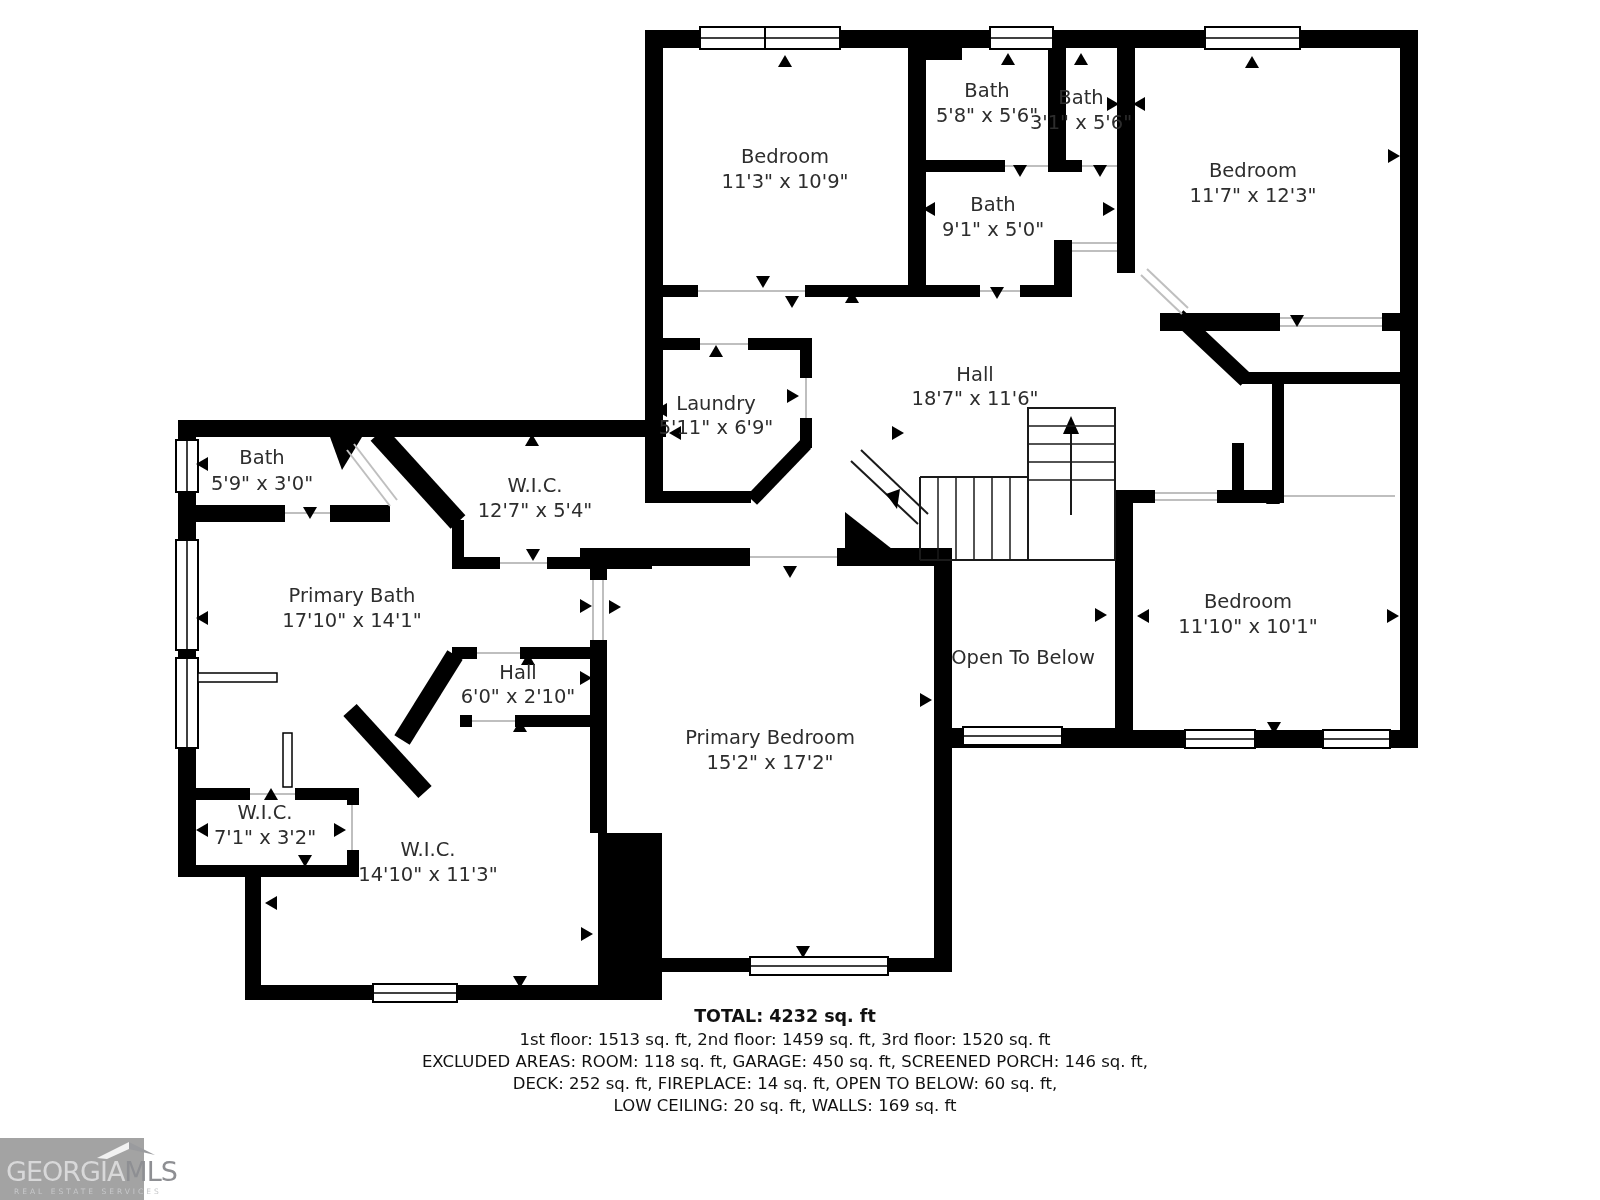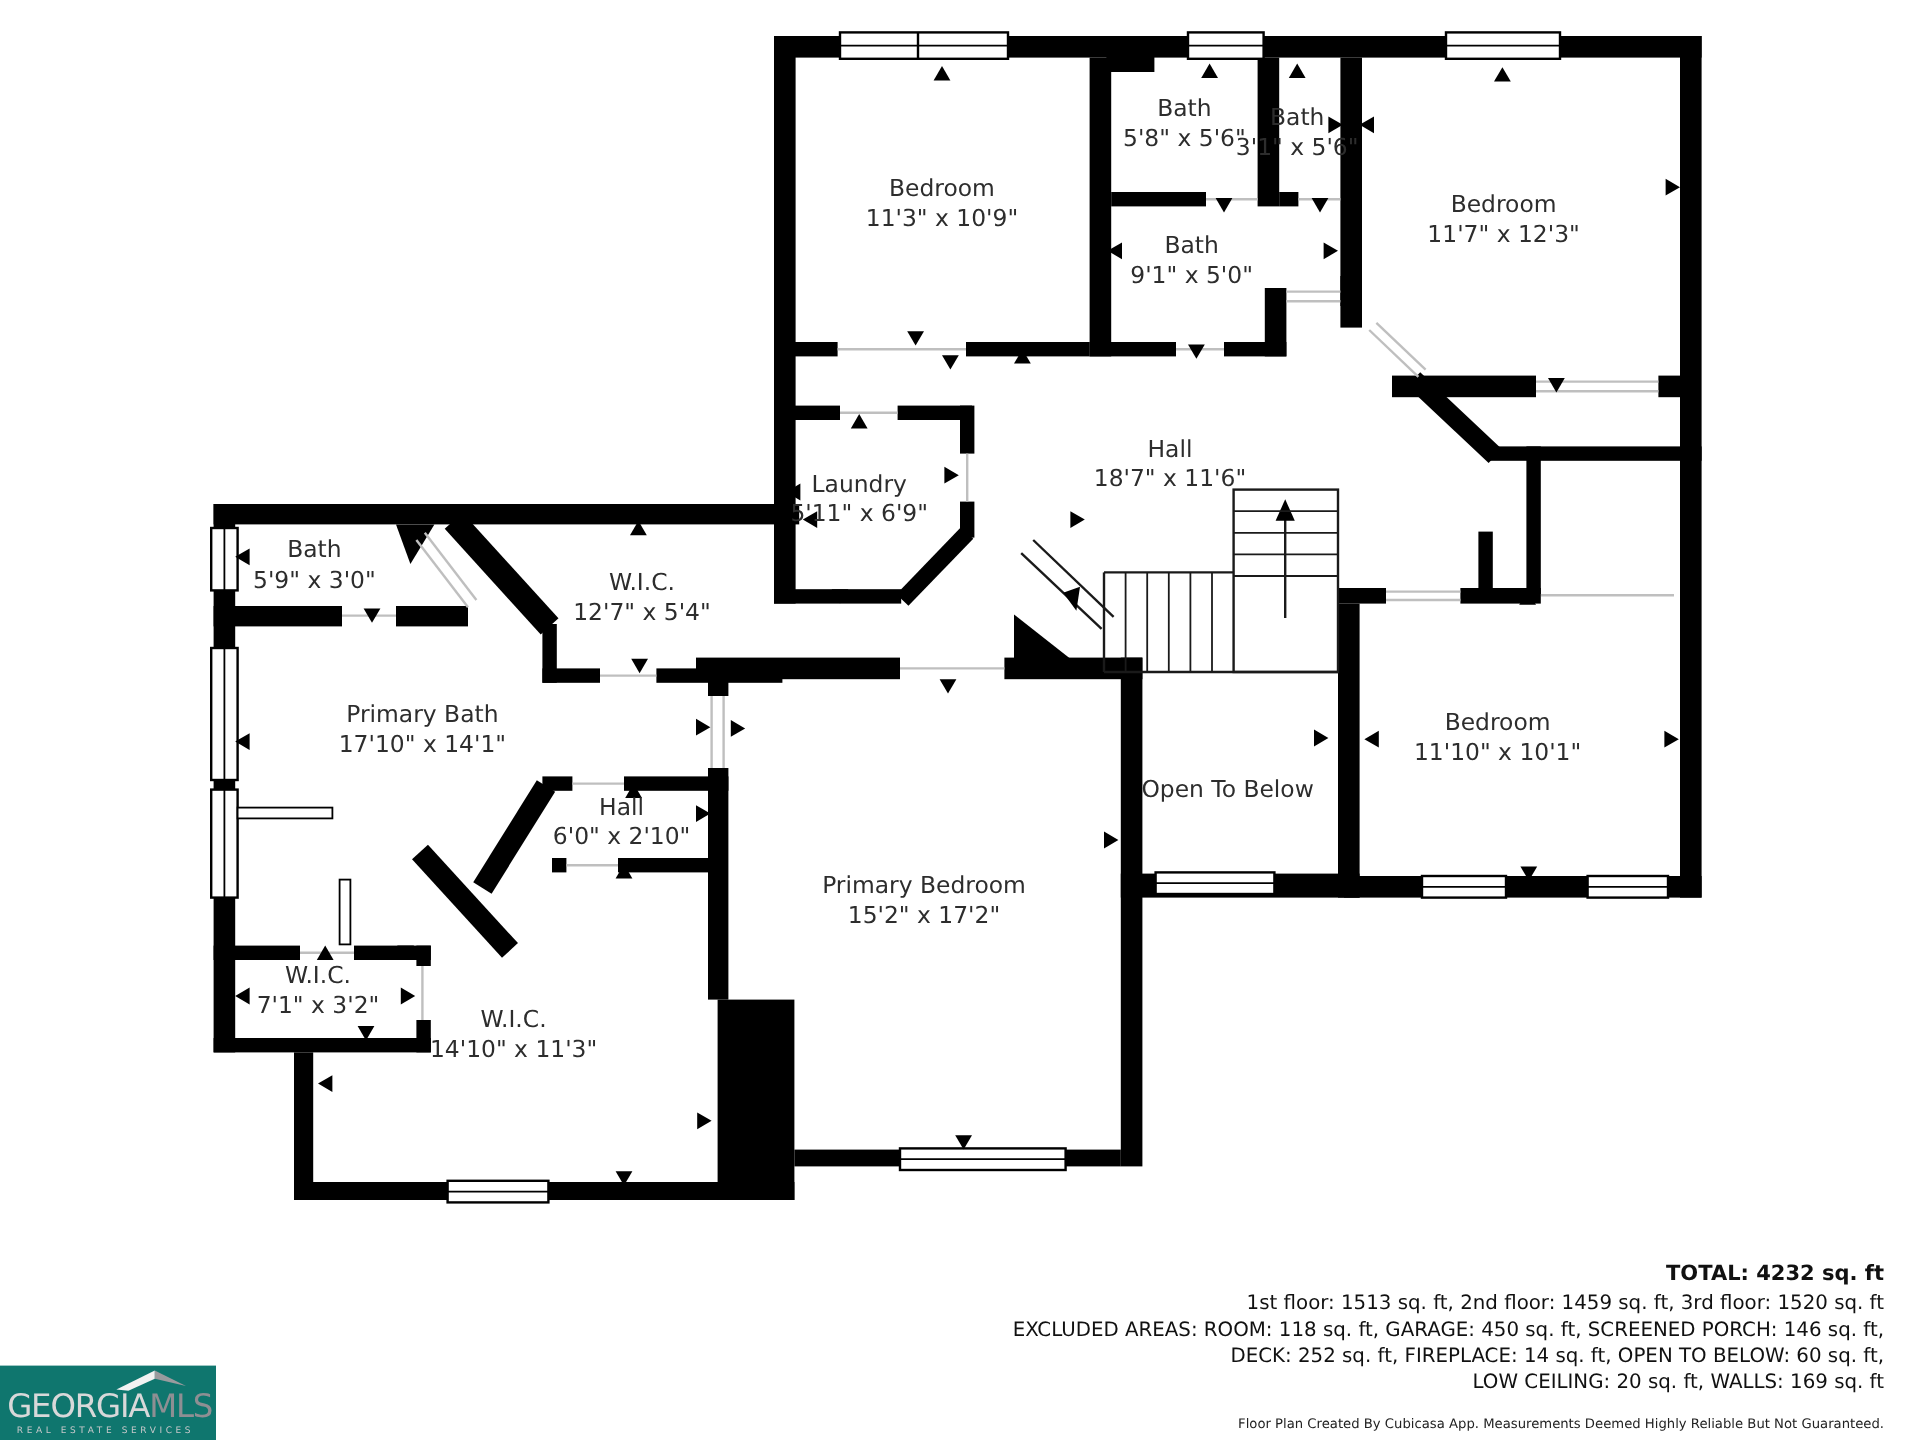--- a/index.html
+++ b/index.html
@@ -1,24 +1,24 @@
 <!DOCTYPE html>
 <html><head>
 <meta charset="utf-8">
 <style>
   html,body{margin:0;padding:0;background:#fff;}
   body{width:1600px;height:1200px;position:relative;overflow:hidden;
        font-family:"DejaVu Sans","Liberation Sans",sans-serif;}
   svg text{font-family:"DejaVu Sans","Liberation Sans",sans-serif;}
   .rl,.rd{text-anchor:middle;font-size:19.5px;fill:#2d2d2d;}
-  .footer{position:absolute;left:0;top:1052px;width:1570px;text-align:right;color:#111;}
+  .footer{position:absolute;left:0;top:1006px;width:1570px;text-align:center;color:#111;}
   .footer .total{font-size:17.5px;font-weight:bold;margin-bottom:3px;}
   .footer .line{font-size:16.5px;line-height:22px;}
   .footer .disclaimer{margin-top:17px;font-size:11px;color:#222;}
-  .logo{position:absolute;left:0;top:1138px;width:180px;height:62px;background:#0f766e;}
+  .logo{position:absolute;left:0;top:1138px;width:144px;height:62px;background:#a3a3a3;}
 </style>
 </head>
 <body>
 
 <svg id="plan" width="1600" height="1005" viewBox="0 0 1600 1005" style="position:absolute;left:0;top:0;">
 
   <g id="g-walls" fill="#000000">
 
     <rect x="645" y="30" width="773" height="18"></rect>
     <rect x="645" y="30" width="18" height="473"></rect>
@@ -268,21 +268,20 @@
     <text class="rd" x="1248" y="633">11'10" x 10'1"</text>
   </g>
 </svg>
 
 <div class="footer">
   <div class="total">TOTAL: 4232 sq. ft</div>
   <div class="line">1st floor: 1513 sq. ft, 2nd floor: 1459 sq. ft, 3rd floor: 1520 sq. ft</div>
   <div class="line">EXCLUDED AREAS: ROOM: 118 sq. ft, GARAGE: 450 sq. ft, SCREENED PORCH: 146 sq. ft,</div>
   <div class="line">DECK: 252 sq. ft, FIREPLACE: 14 sq. ft, OPEN TO BELOW: 60 sq. ft,</div>
   <div class="line">LOW CEILING: 20 sq. ft, WALLS: 169 sq. ft</div>
-  <div class="disclaimer">Floor Plan Created By Cubicasa App. Measurements Deemed Highly Reliable But Not Guaranteed.</div>
 </div>
 
 <div class="logo">
   <svg width="180" height="62" viewBox="0 0 180 62">
     <polygon points="97,20 129,4 129,11 107,21" fill="#f2f2f2"></polygon>
     <polygon points="129,4 155,17 129,11" fill="#9a9b9e"></polygon>
     <text x="6" y="43" font-size="27" font-weight="normal" letter-spacing="-1"><tspan fill="#d8d8d9">GEORGIA</tspan><tspan fill="#8e8f93">MLS</tspan></text>
     <text x="14" y="56" font-size="7.5" letter-spacing="3" fill="#c7c8ca">REAL ESTATE SERVICES</text>
   </svg>
 </div>

